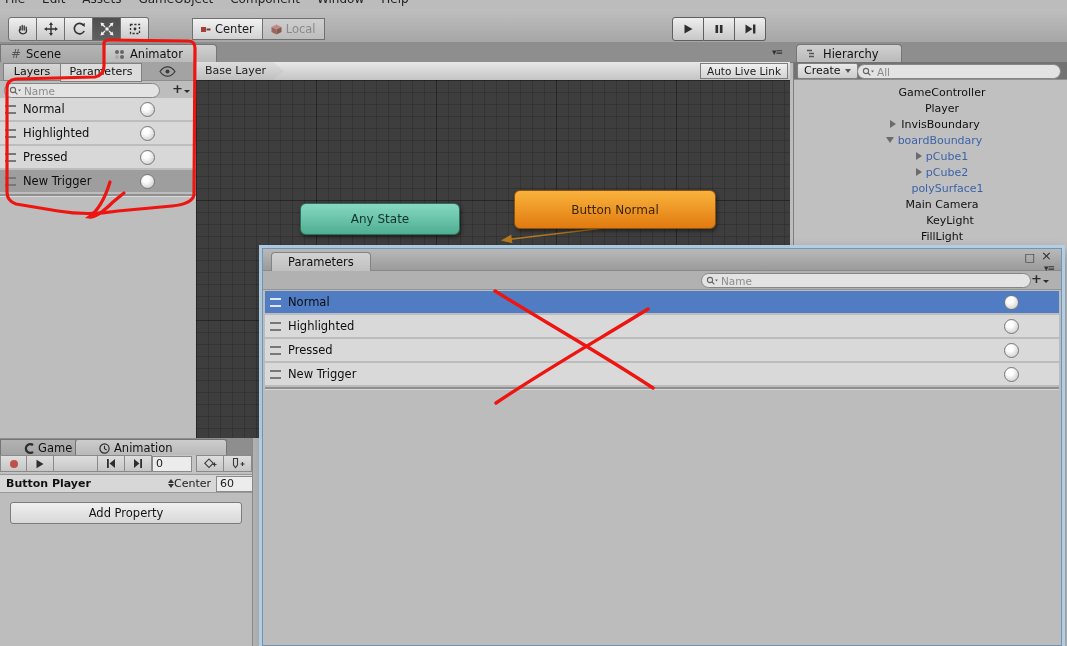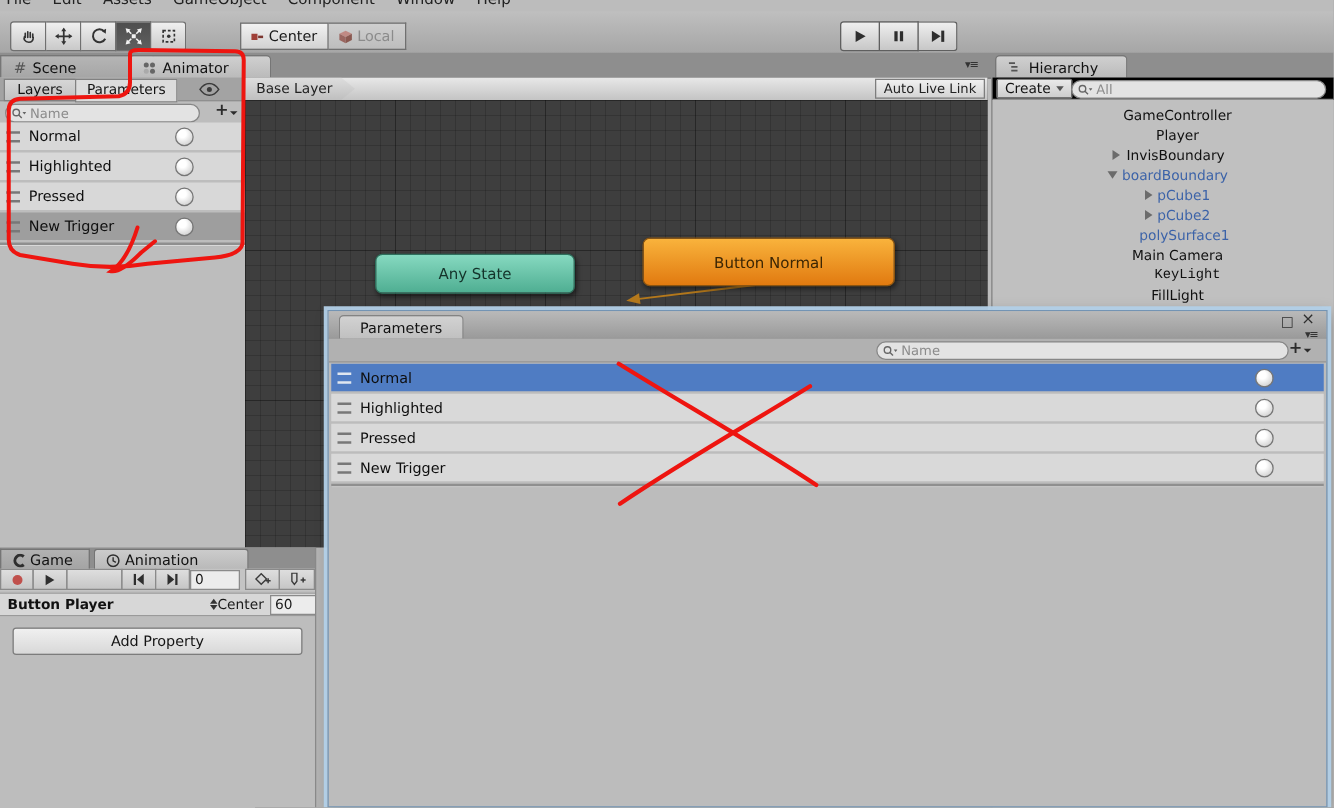--- a/index.html
+++ b/index.html
@@ -79,35 +79,35 @@
         background-size:12px 12px,12px 12px,120px 120px,120px 120px;}
   .node{position:absolute;border-radius:6px;display:flex;align-items:center;justify-content:center;
         font-size:12px;box-shadow:1px 2px 4px rgba(0,0,0,.5);}
   .node-anystate{left:104px;top:123px;width:158px;height:30px;color:#14332a;
         background:linear-gradient(#86d9c0,#4fae92);border:1px solid #2e6f5c;}
   .node-normal{left:318px;top:110px;width:200px;height:37px;color:#3c2604;
         background:linear-gradient(#f9b33c,#e17a10);border:1px solid #8a5410;}
 
   
   .hierarchy{left:793px;top:62px;width:274px;height:584px;background:#c0c0c0;border-left:1px solid #808080;}
-  .createrow{position:absolute;left:0;top:0;width:274px;height:17px;background:#000000;border-bottom:1px solid #8f8f8f;text-decoration:underline;}
+  .createrow{position:absolute;left:0;top:0;width:274px;height:17px;background:#737373;border-bottom:1px solid #8f8f8f;text-decoration:underline;}
   .createbtn{position:absolute;left:3px;top:1px;height:14px;line-height:14px;padding:0 6px;font-size:11px;
              background:linear-gradient(#e9e9e9,#cdcdcd);border:1px solid #7f7f7f;border-radius:2px;
              display:flex;align-items:center;gap:4px;color:#111;}
   .hrow{position:absolute;left:0;width:274px;height:16px;display:flex;align-items:center;font-size:11px;color:#101010;justify-content:center;}
   .hrow.blue{color:#3c63a8;}
   .tri-r{display:inline-block;width:0;height:0;border-left:6px solid #6b6b6b;border-top:4px solid transparent;
          border-bottom:4px solid transparent;}
   .tri-d{display:inline-block;width:0;height:0;border-top:6px solid #6b6b6b;border-left:4px solid transparent;
          border-right:4px solid transparent;}
 
   
   .bottompanel{left:0;top:438px;width:252px;height:208px;background:#bdbdbd;}
   .btabs{position:absolute;left:0;top:0;width:252px;height:17px;background:#8e8e8e;}
-  .btab{position:absolute;top:1px;height:16px;display:flex;align-items:center;gap:4px;padding:0 9px;
+  .btab{position:absolute;top:1px;height:16px;display:flex;align-items:center;gap:4px;padding:0 23px;
         font-size:11.5px;background:linear-gradient(#cccccc,#b8b8b8);border:1px solid #757575;border-bottom:none;
         border-radius:3px 3px 0 0;color:#111;}
   .btab.dim{background:linear-gradient(#b2b2b2,#a3a3a3);}
   .controlrow{position:absolute;left:0;top:17px;width:252px;height:18px;background:#c4c4c4;}
   .cbtn{position:absolute;top:0;height:17px;background:linear-gradient(#dedede,#c6c6c6);
         border:1px solid #8a8a8a;display:flex;align-items:center;justify-content:center;box-sizing:border-box;}
   .framefield{position:absolute;top:1px;height:14px;background:#ececec;border:1px solid #8a8a8a;
               font-size:11px;padding:0 3px;line-height:14px;}
   .cliprow{position:absolute;left:0;top:36px;width:252px;height:17px;background:#d7d7d7;
            border-top:1px solid #9a9a9a;border-bottom:1px solid #9a9a9a;display:flex;align-items:center;}
@@ -351,21 +351,21 @@
         <span class="tri-r" style="margin-left:22px;"></span>
         <span style="margin-left:4px;">pCube2</span>
       </div>
     <div class="hrow blue" style="top:118px;">
         <span style="margin-left:33px;">polySurface1</span>
       </div>
     <div class="hrow" style="top:134px;">
         <span style="margin-left:22px;">Main Camera</span>
       </div>
     <div class="hrow" style="top:150px;">
-        <span style="margin-left:38px;font-family:Liberation Mono, monospace;">KeyLight</span>
+        <span style="margin-left:38px;">KeyLight</span>
       </div>
     <div class="hrow" style="top:166px;">
         <span style="margin-left:22px;">FillLight</span>
       </div>
   </div>
 
   <div class="abs bottompanel">
     <div class="btabs">
       <div class="btab dim" style="left:0;border-radius:0;width:52px;">
         <svg class="icon" width="10" height="11" viewBox="0 0 10 11">

